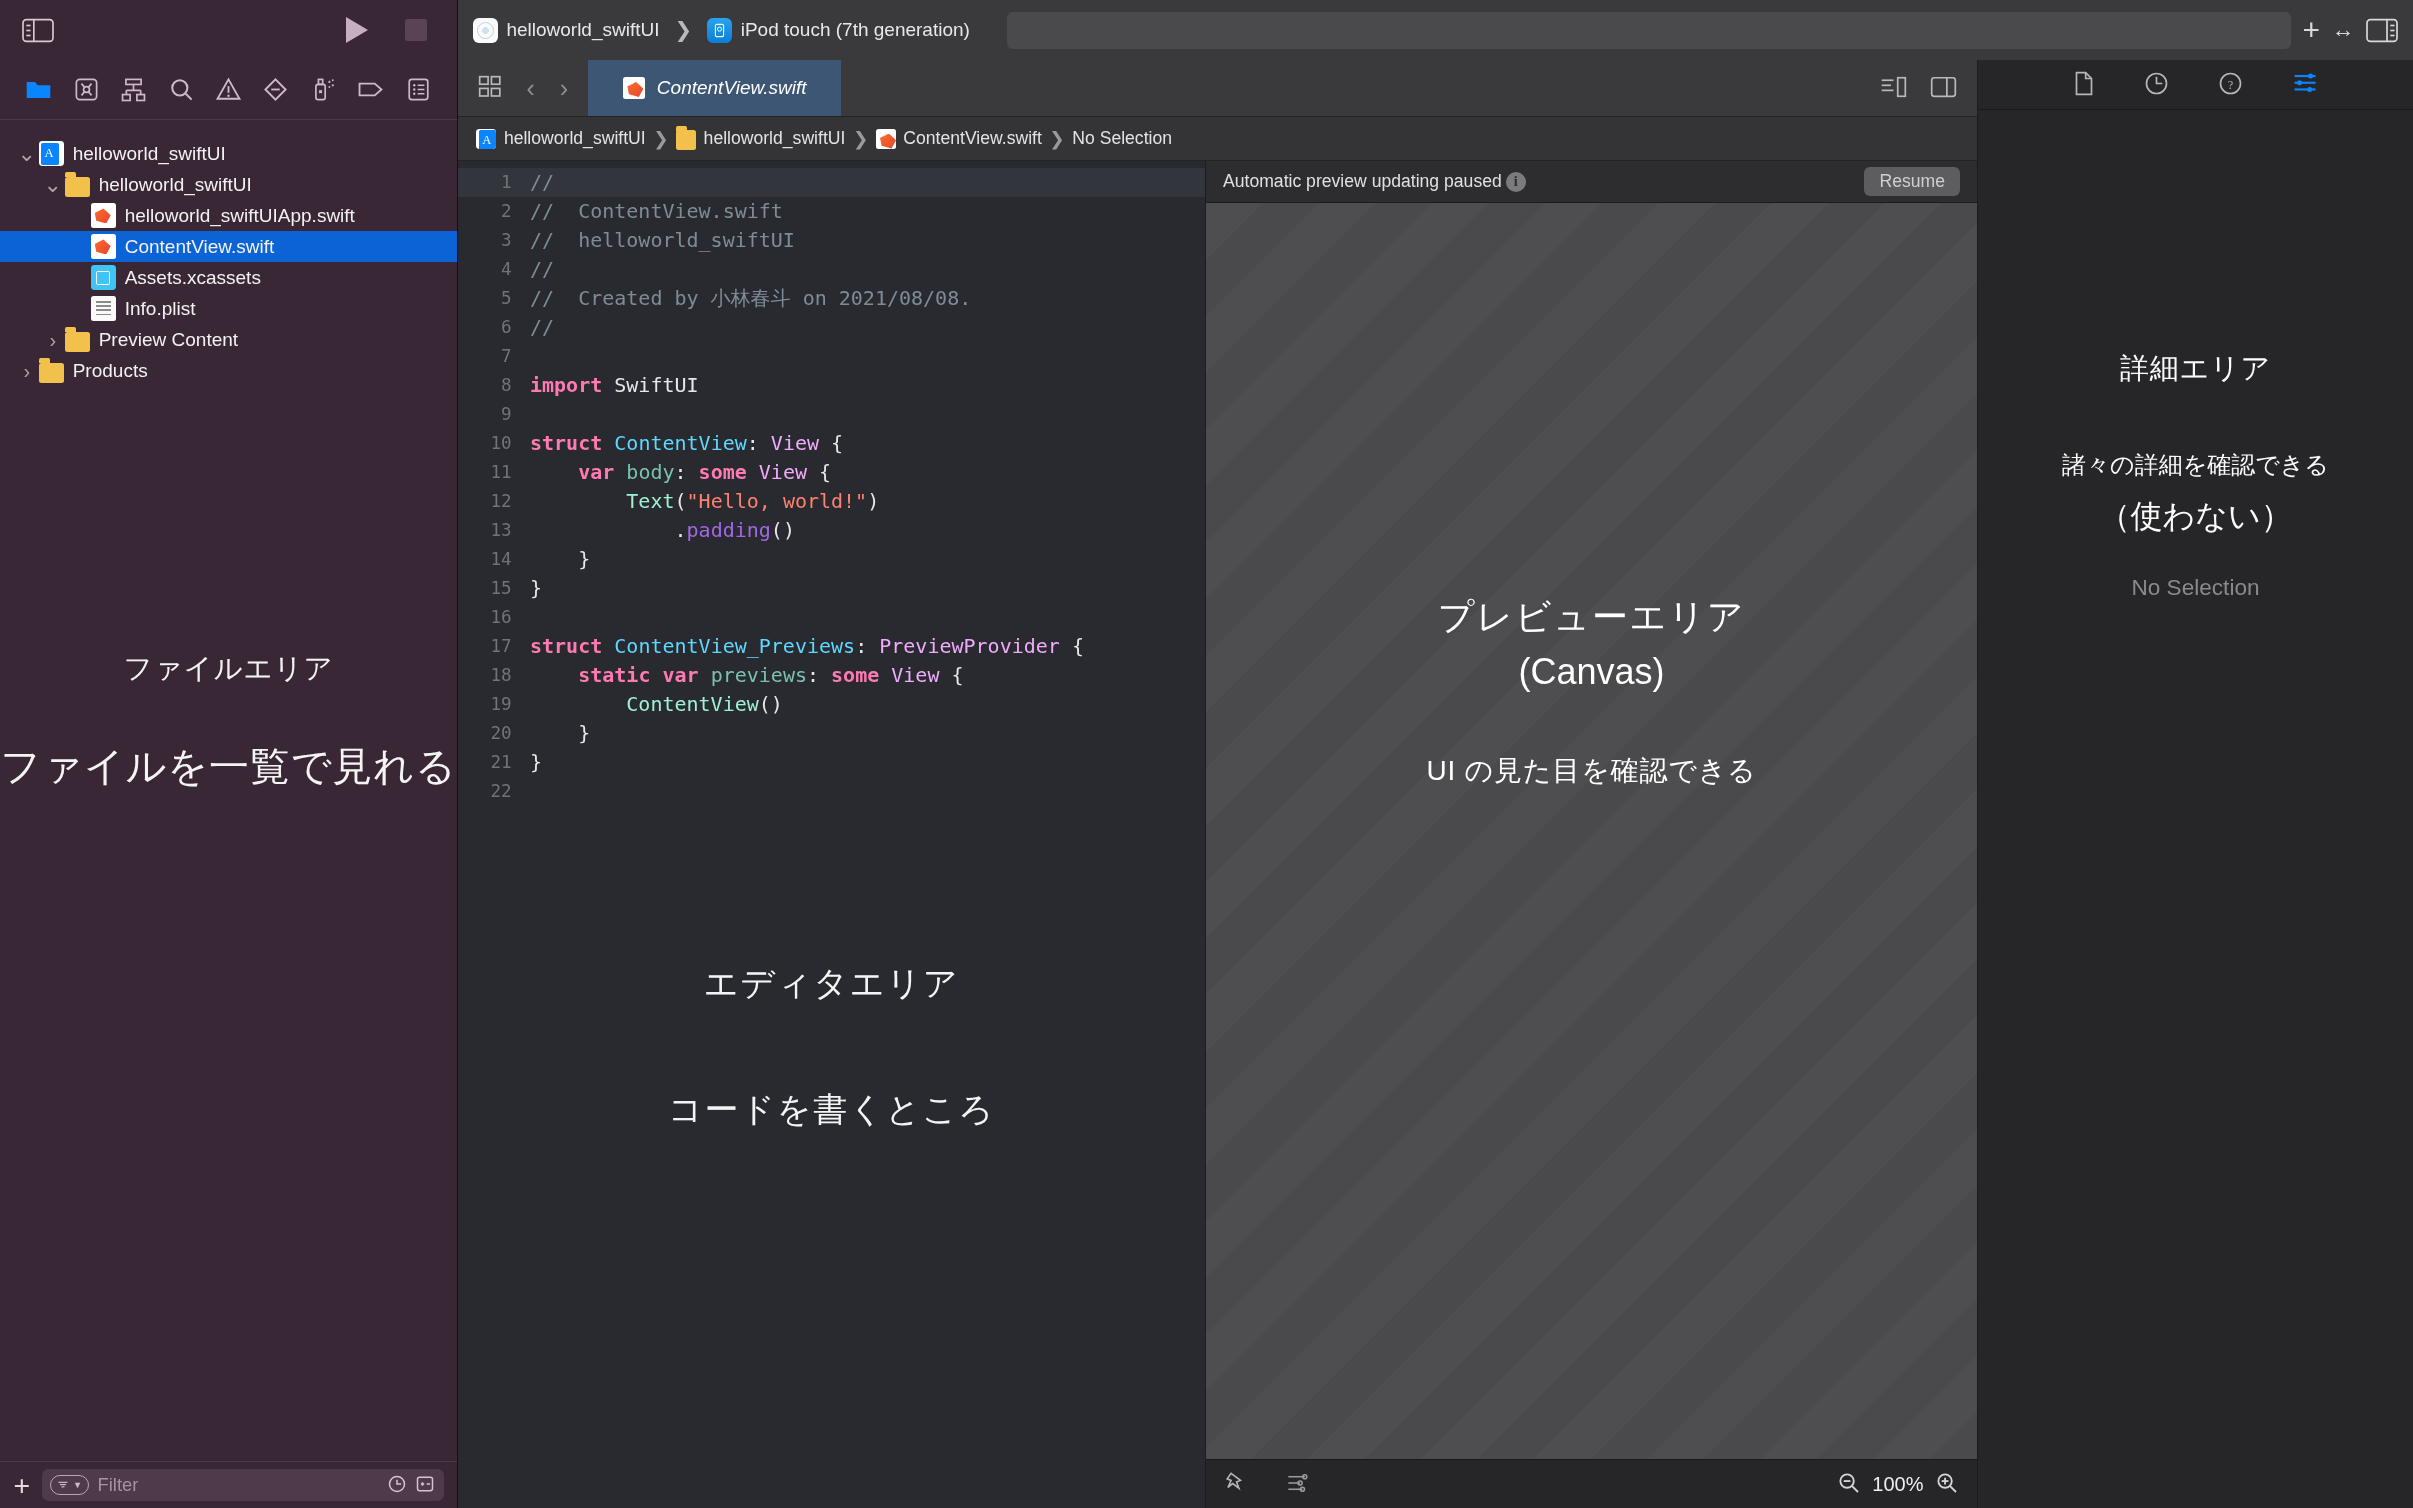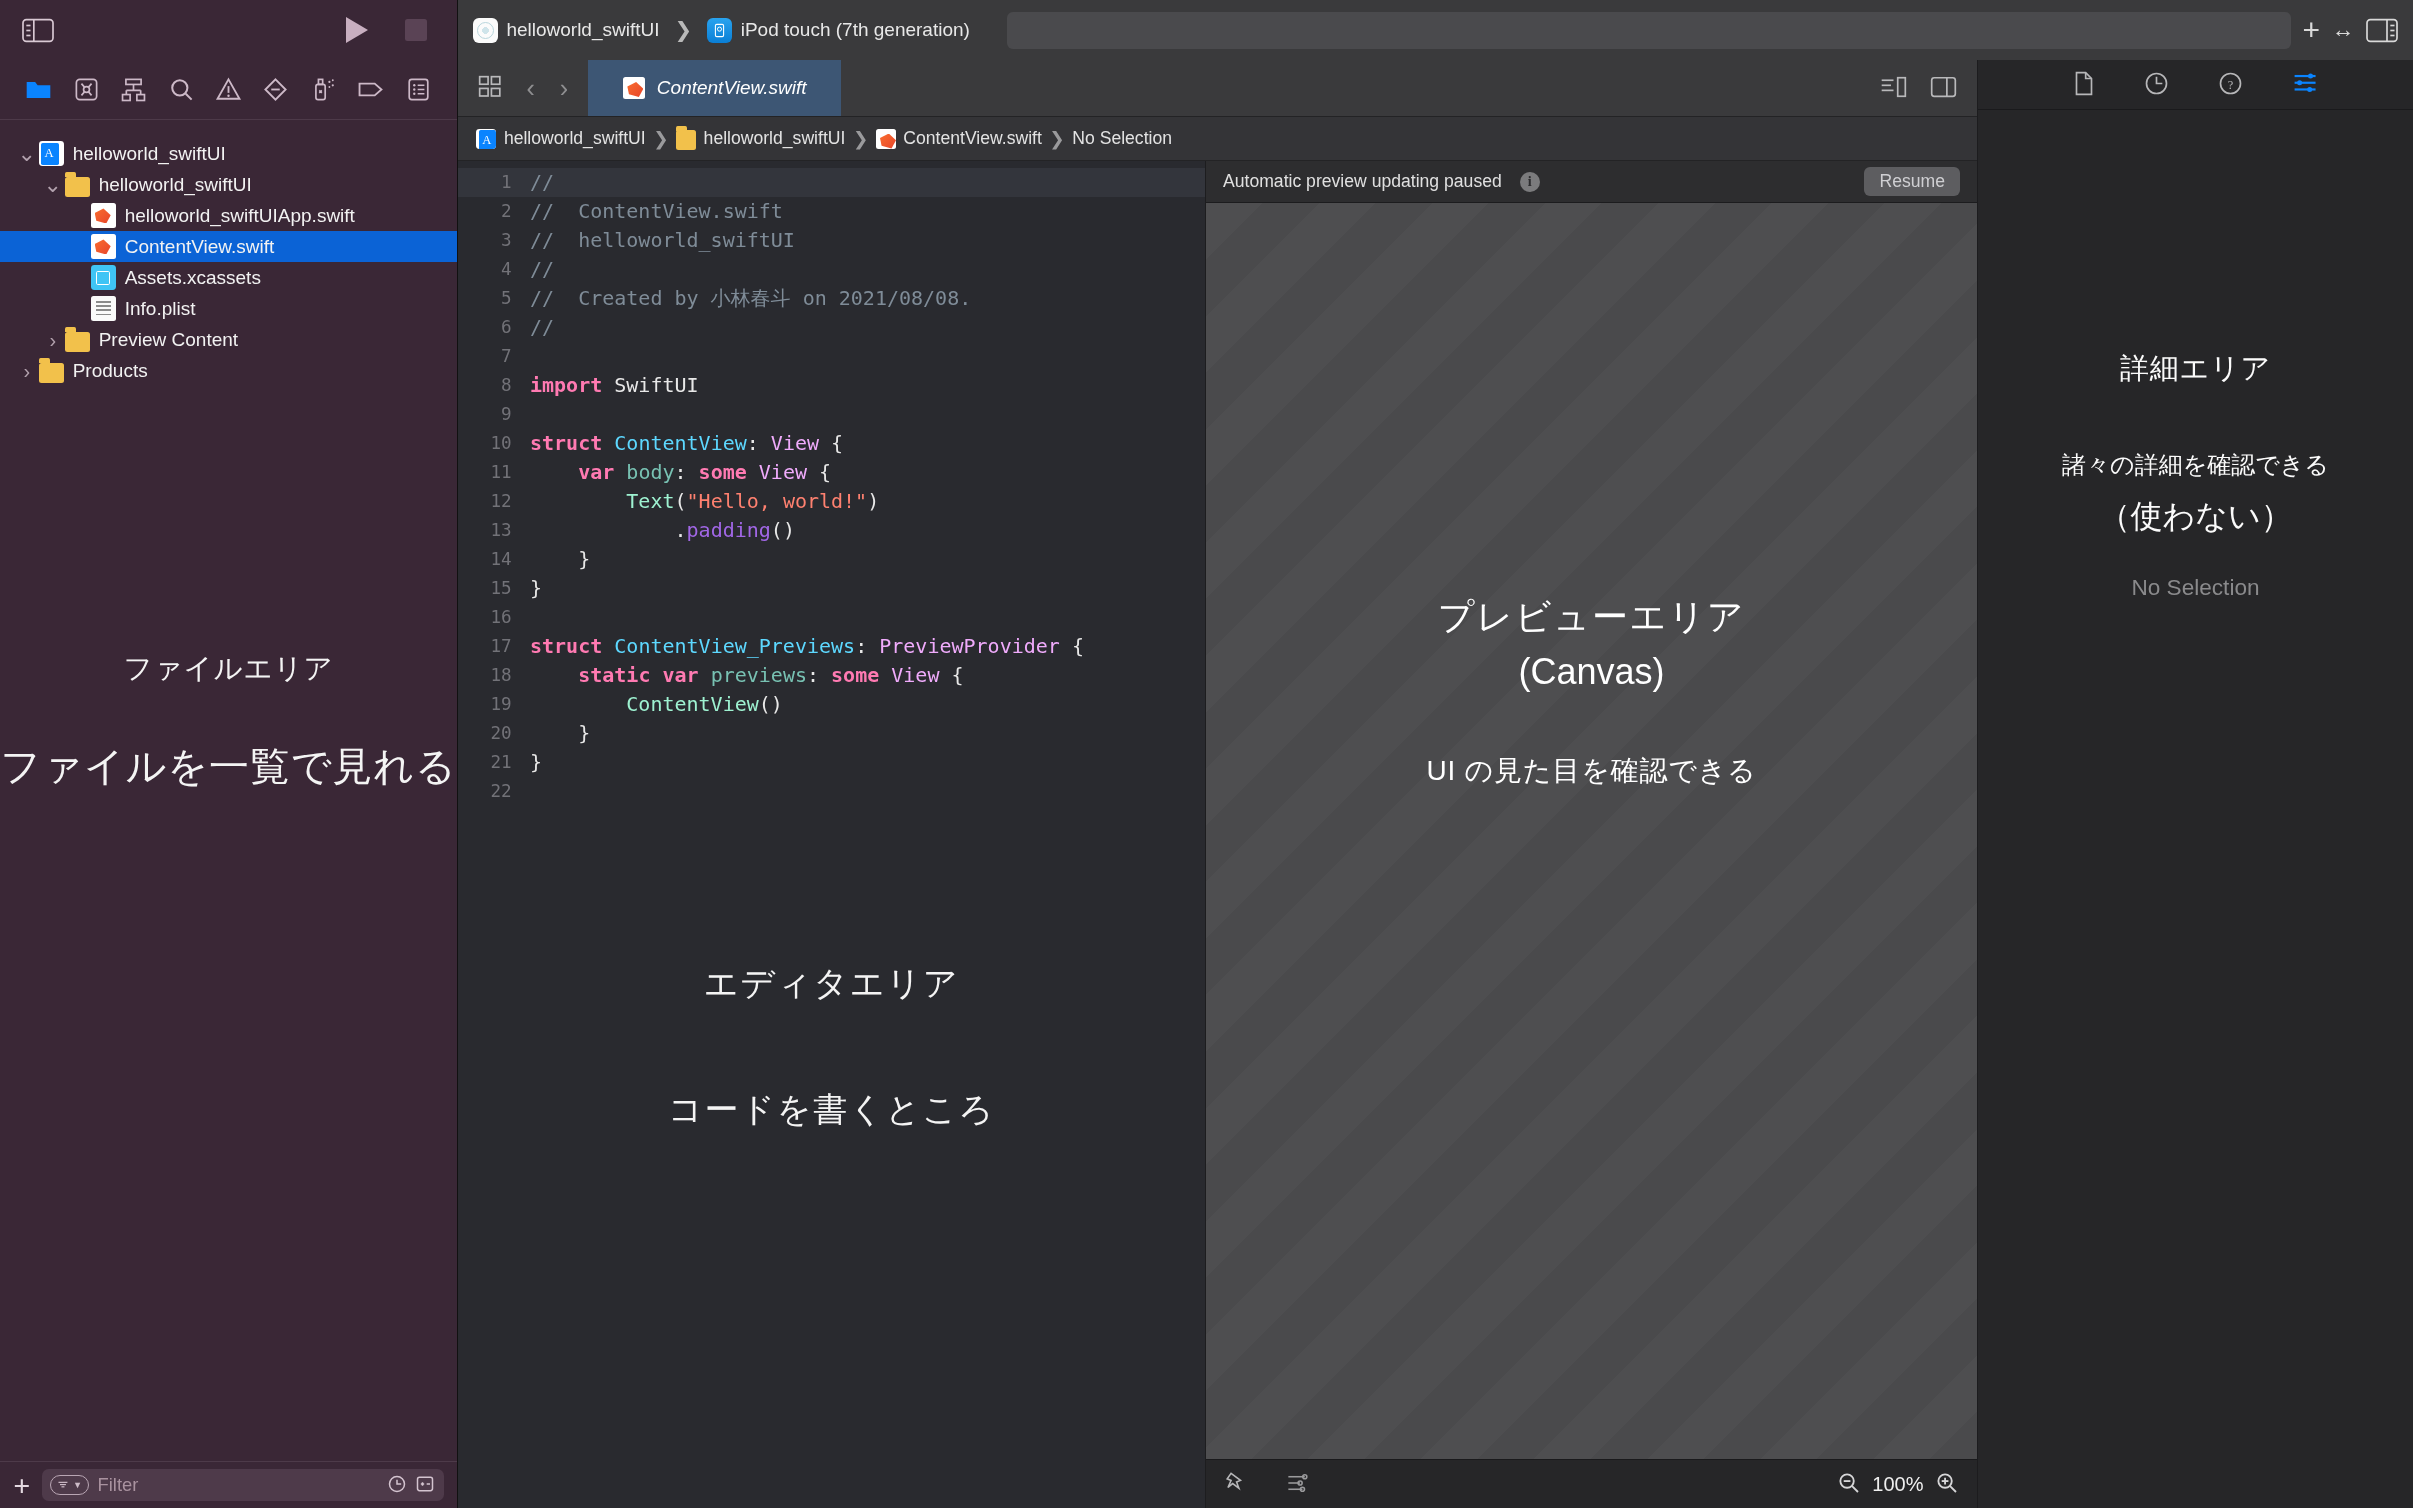--- a/index.html
+++ b/index.html
@@ -209,21 +209,21 @@
   .code-note-1 { top: 800px; }
   .code-note-2 { top: 926px; }
 
   
   .preview-pane {
     width: 771px; flex: 0 0 771px; display: flex; flex-direction: column;
     background: #262628;
   }
   .preview-head {
     height: 42px; flex: 0 0 42px; background: #2d2d2f; display: flex; align-items: center;
-    padding: 0 17px; gap: 18px; border-bottom: 0.8px solid #1c1c1e;
+    padding: 0 17px; gap: 4px; border-bottom: 0.8px solid #1c1c1e;
   }
   .ph-text { font-size: 17.6px; color: #e0e0e0; }
   .ph-info {
     width: 20px; height: 20px; border-radius: 50%; background: #7b7b7d;
     color: #2d2d2f; font-size: 14.2px; font-weight: bold;
     display: flex; align-items: center; justify-content: center;
     font-family: "Liberation Serif", serif;
   }
   .ph-resume {
     margin-left: auto; background: #5d5d60; color: #cfcfd2; border-radius: 5.9px;

